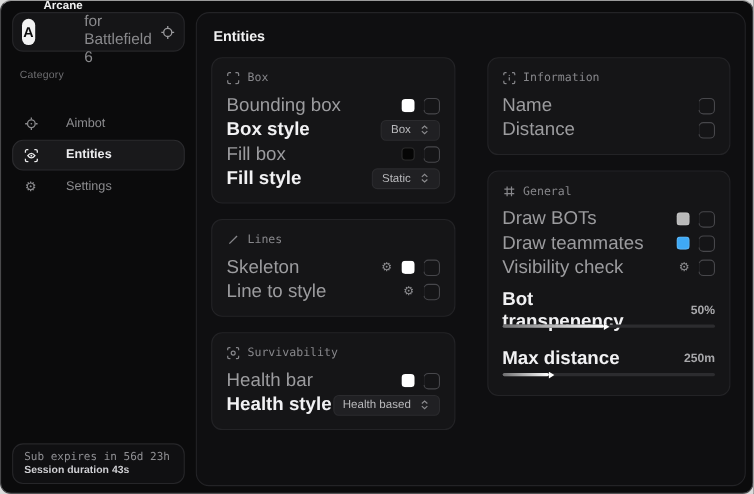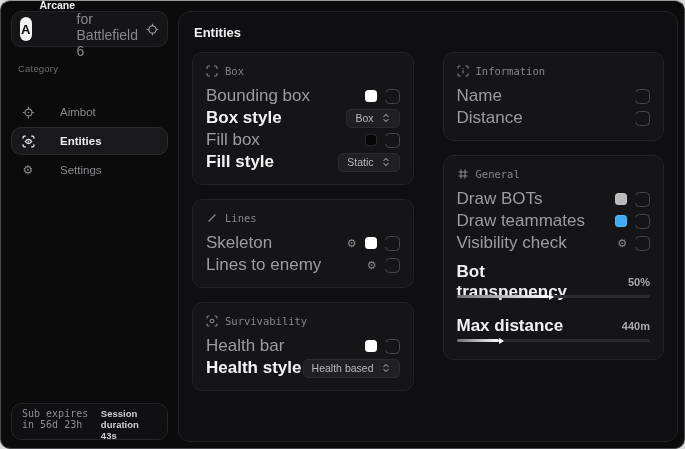--- a/index.html
+++ b/index.html
@@ -27,21 +27,21 @@
     height:28px; display:flex; align-items:center; gap:25px; padding:0 9px;
     color:#8b8b8e; font-size:11.5px; border-radius:10px; border:1px solid transparent;
     background:transparent; cursor:pointer; text-align:right; width:100%;
   }
   .nav-item.active{ background:#19191b; border-color:#2b2b2e; color:#ececee; font-weight:bold; }
   .nav-ico{ width:14px; display:flex; justify-content:center; color:inherit; }
   .gear-glyph{ font-size:12px; line-height:1; }
   .side-footer{
     position:absolute; left:10px; right:10px; bottom:8px; height:37px;
     border:1px solid #262629; border-radius:10px; background:#101012;
-    padding:4px 10px; display:flex; flex-direction:row; justify-content:center; gap:1px;
+    padding:4px 10px; display:flex; flex-direction:column; justify-content:center; gap:1px;
   }
   .footer-line1{ font-family:"DejaVu Sans Mono", monospace; font-size:10px; color:#8f8f93; }
   .footer-line2{ font-size:9.5px; font-weight:bold; color:#cfcfd3; }
   
   .main{
     flex:1; margin:10px 6px 6px 0; background:#0f0f11;
     border:1px solid #232326; border-radius:12px; overflow:hidden;
   }
   .main-title{ font-size:13px; font-weight:bold; color:#f2f2f3; padding:13px 15px 10px; }
   .cols{ display:flex; gap:29px; padding:2px 13px; }
@@ -195,21 +195,21 @@
           </div>
           <div class="row">
             <span class="lbl dim">Skeleton</span>
             <span class="ctrls">
               <span class="row-gear">⚙</span>
               <span class="swatch" style="background: rgb(255, 255, 255);"></span>
               <span class="checkbox"></span>
             </span>
           </div>
           <div class="row">
-            <span class="lbl dim">Lines to enemy</span>
+            <span class="lbl dim">Line to style</span>
             <span class="ctrls">
               <span class="row-gear">⚙</span>
               <span class="checkbox"></span>
             </span>
           </div>
         </div>
 
         <div class="panel">
           <div class="panel-head">
             <span>
@@ -304,21 +304,21 @@
               <span class="val">50%</span>
             </div>
             <div class="track">
               <div class="fill" style="width: 48%;"></div>
             </div>
           </div>
 
           <div class="slider-group">
             <div class="row">
               <span class="lbl strong">Max distance</span>
-              <span class="val">440m</span>
+              <span class="val">250m</span>
             </div>
             <div class="track">
               <div class="fill" style="width: 22%;"></div>
             </div>
           </div>
         </div>
 
       </div>
     </div>
   </div>

